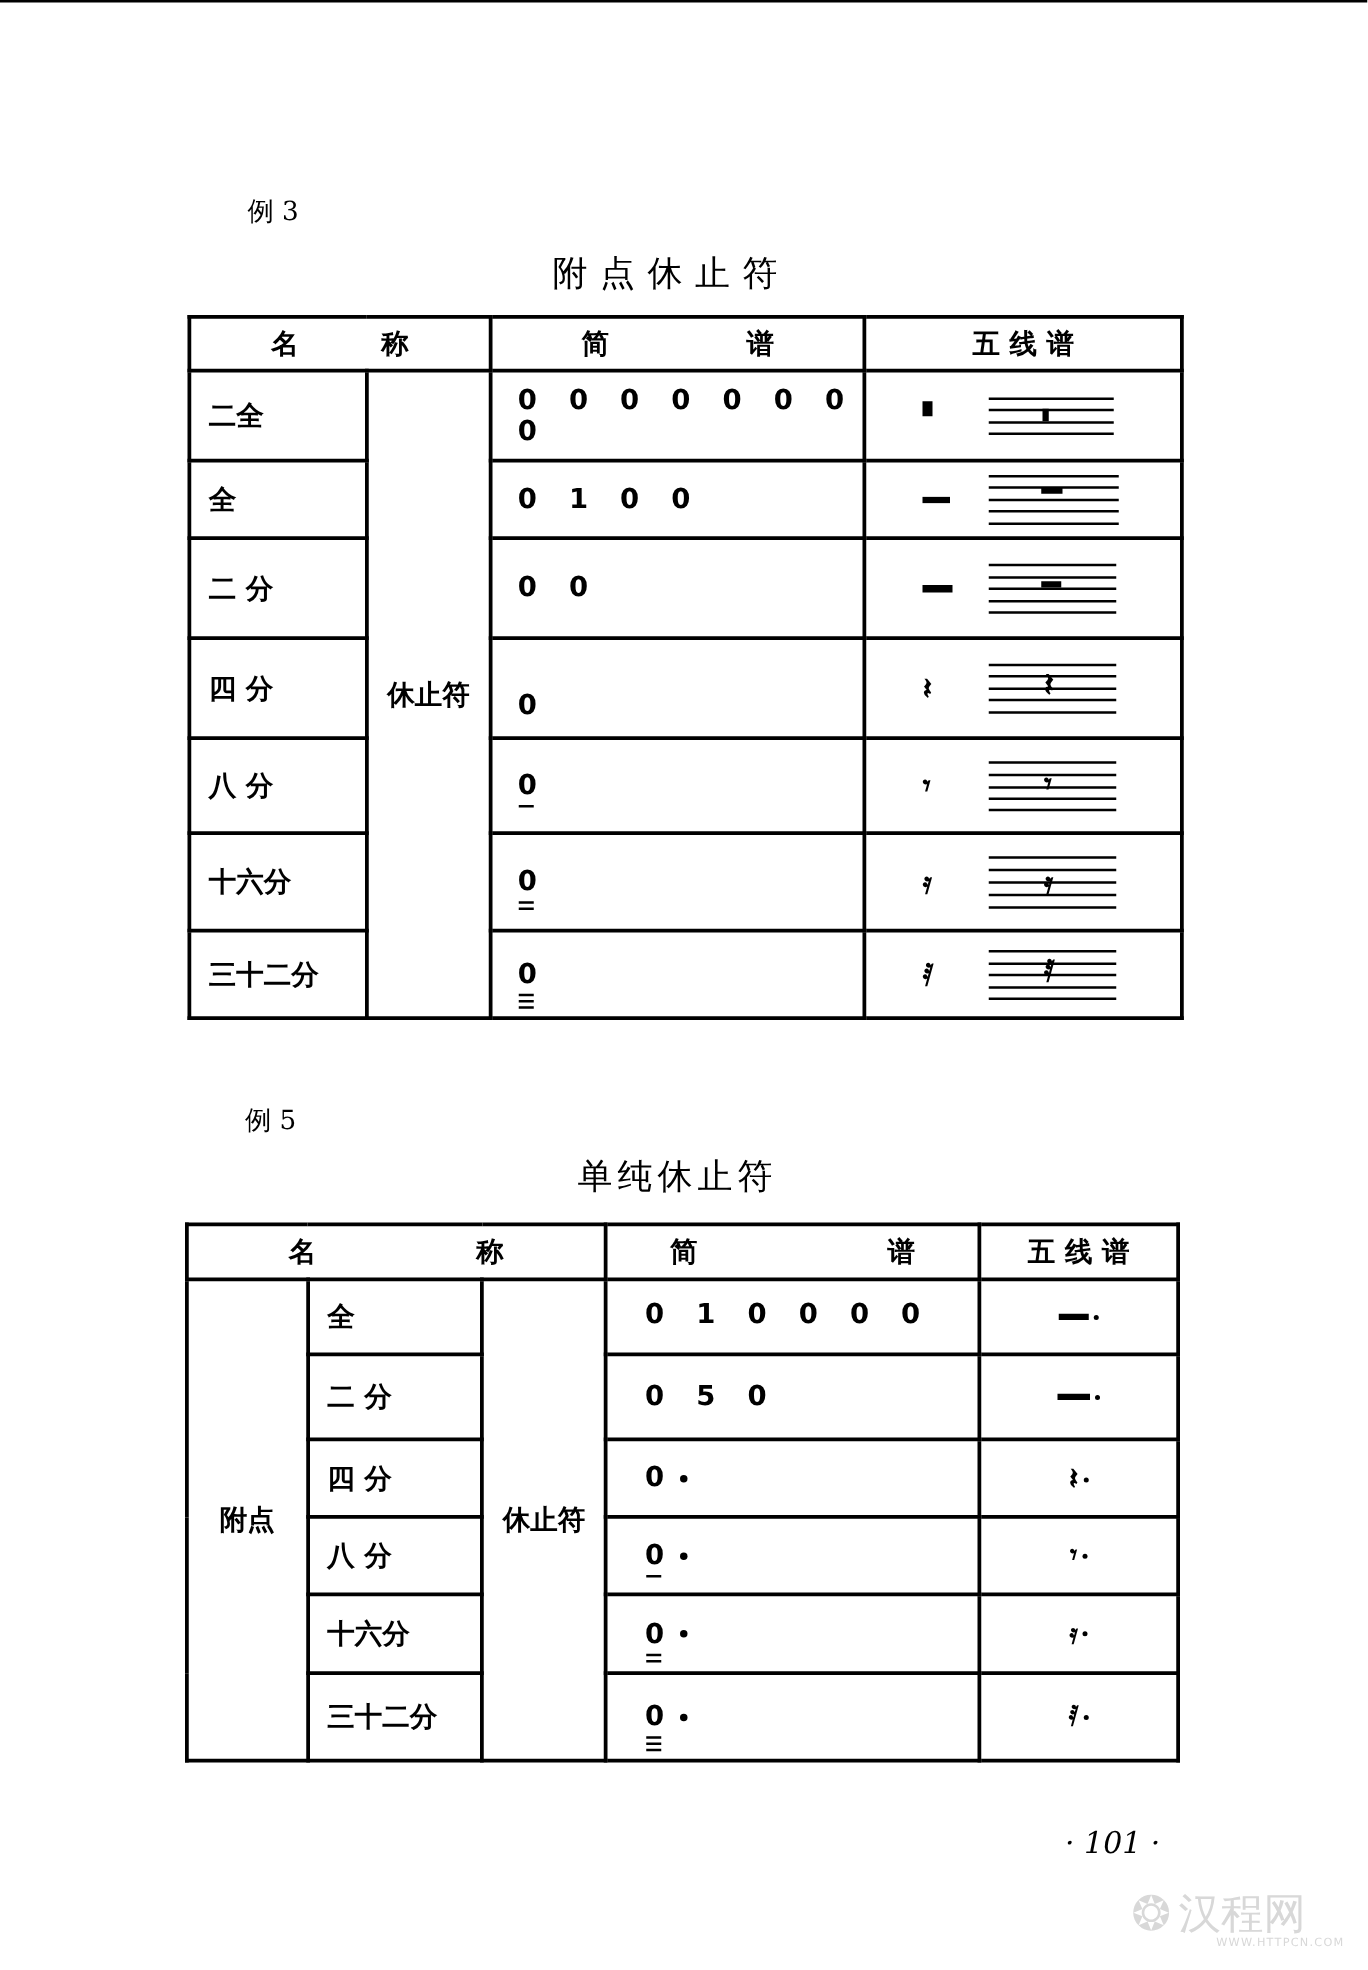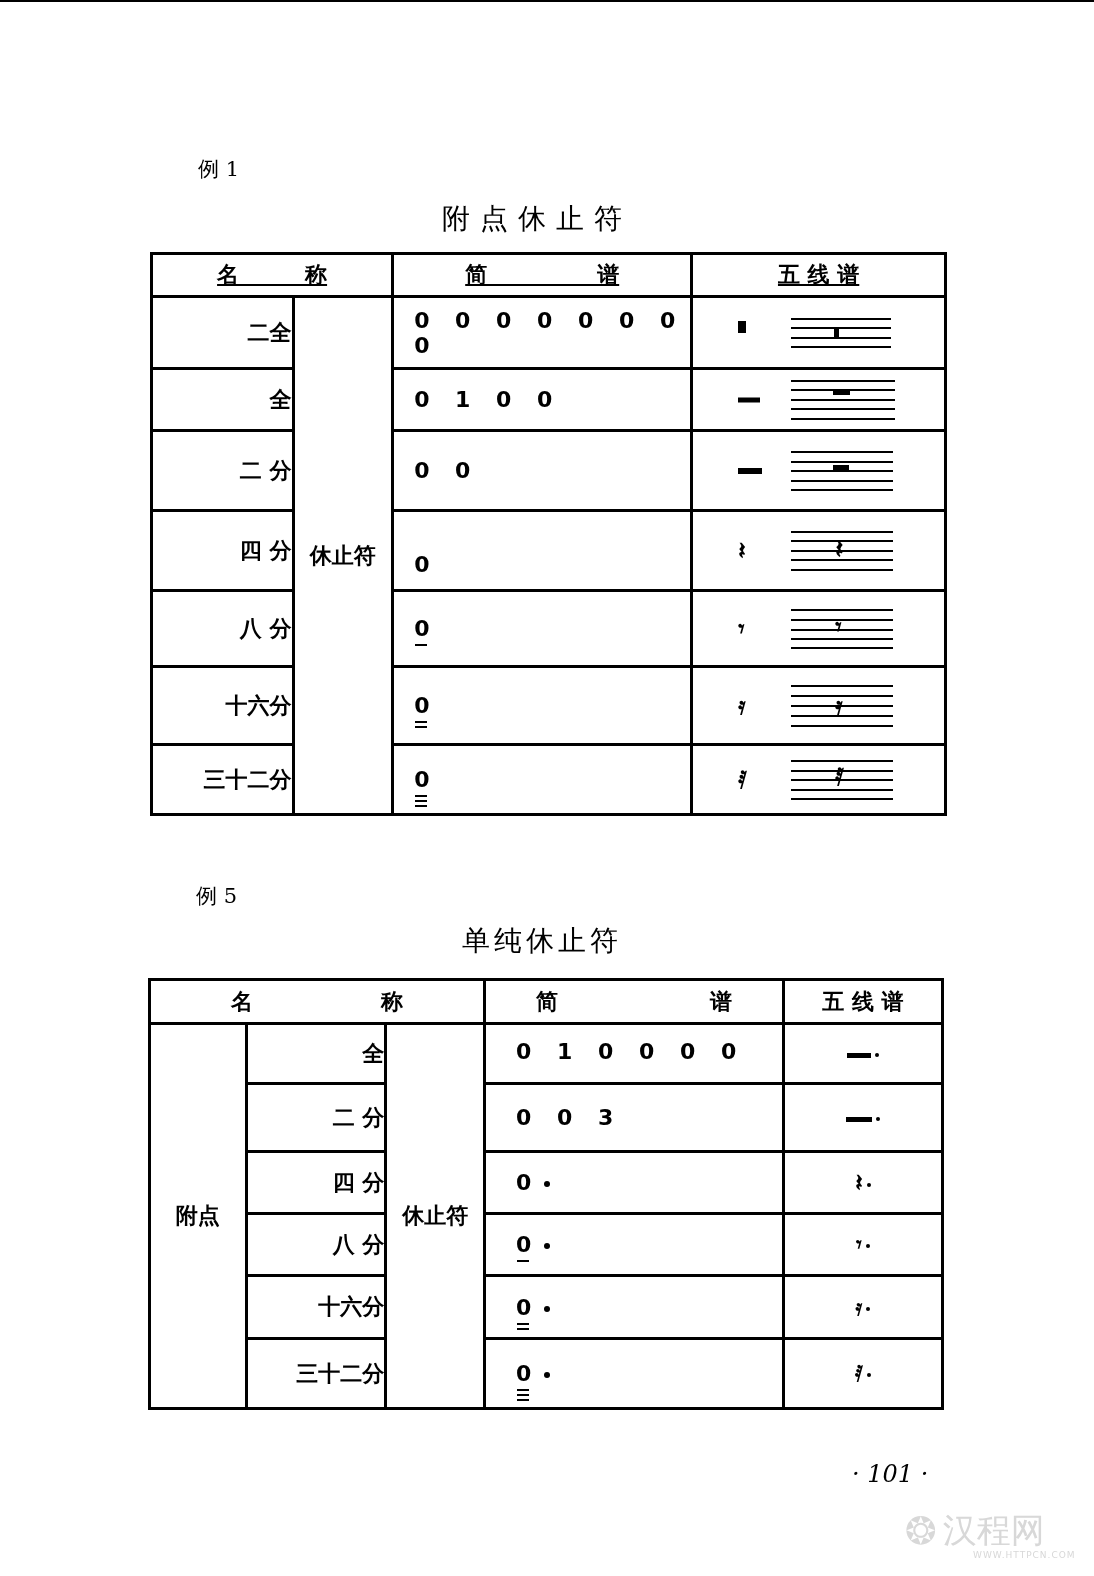--- a/index.html
+++ b/index.html
@@ -4,51 +4,51 @@
 <style>
   * { box-sizing: border-box; margin: 0; padding: 0; }
   html, body { width: 1094px; height: 1576px; background: #ffffff; overflow: hidden; }
   body { position: relative; font-family: "DejaVu Serif", serif; color: #000; }
   .top-rule { position: absolute; left: 0; top: 0; width: 1094px; height: 2px; background: #000; }
   .example-label { position: absolute; font-size: 21px; font-family: "DejaVu Serif", serif; }
   .table-title { position: absolute; font-size: 28px; letter-spacing: 10px; font-family: "DejaVu Serif", serif; }
   table.score { position: absolute; border-collapse: collapse; }
   table.score td, table.score th { border: 3px solid #000; font-family: "DejaVu Sans", sans-serif; font-weight: bold; font-size: 22px; vertical-align: middle; }
   table.score th { text-align: center; font-size: 22px; }
-  .cell-left { text-align: right; padding-left: 14px; }
+  .cell-left { text-align: left; padding-left: 14px; }
   .jp { font-family: "DejaVu Sans", sans-serif; font-weight: bold; font-size: 23px; padding-left: 20px; letter-spacing: 9px; }
   .jpnum { position: relative; display: inline-block; }
   .ul { position: absolute; left: 1px; width: 12px; height: 2px; background: #000; }
   .staff { position: relative; display: inline-block; width: 100px; height: 46px; }
   .staff .line { position: absolute; left: 0; width: 100%; height: 2px; background: #000; }
   .wcell { position: relative; }
   .wsym { position: absolute; left: 45px; top: 50%; transform: translateY(-50%); font-size: 24px; font-family: "DejaVu Sans", sans-serif; }
   .wstaff { position: absolute; left: 98px; top: 50%; transform: translateY(-50%); }
   .rest-bar { position: absolute; background: #000; }
   .dot { display: inline-block; width: 6px; height: 6px; background: #000; border-radius: 50%; vertical-align: middle; margin-left: 4px; }
   .page-num { position: absolute; font-style: italic; font-size: 24px; font-family: "DejaVu Serif", serif; }
   .watermark { position: absolute; color: #d8d8d8; font-family: "DejaVu Sans", sans-serif; }
 </style>
 </head>
 <body>
 
 <div class="top-rule"></div>
 
-<div class="example-label" style="left:198px; top:155px;">例 1</div>
+<div class="example-label" style="left:198px; top:155px;">例 3</div>
 <div class="table-title" style="left:442px; top:200px;">附点休止符</div>
 
 <table class="score" style="left:150px; top:252px; width:797px;">
   <colgroup>
       <col style="width:142px">
       <col style="width:100px">
       <col style="width:300px">
       <col style="width:255px">
     </colgroup>
   <tbody>
-      <tr style="height:43px;text-decoration:underline;">
+      <tr style="height:43px;">
     <th colspan="2">名　　　称</th>
     <th>简　　　　　谱</th>
     <th>五 线 谱</th>
   </tr>
 
   <tr style="height:72px;">
     <td class="cell-left">二全</td>
     <td rowspan="7" style="text-align:center;">休止符</td>
     <td class="jp">0 0 0 0 0 0 0 0</td>
     <td class="wcell">
@@ -200,21 +200,21 @@
     <td class="cell-left">全</td>
     <td rowspan="6" style="text-align:center;">休止符</td>
     <td class="jp" style="padding-left:30px;vertical-align:top;padding-top:14px;">0 1 0 0 0 0</td>
     <td style="text-align:center;">
       <span><span style="display:inline-block;width:24px;height:5px;background:#000;vertical-align:middle;"></span><span class="dot" style="width:4px;height:4px;"></span></span>
     </td>
   </tr>
 
   <tr style="height:68px;">
     <td class="cell-left">二 分</td>
-    <td class="jp" style="padding-left:30px;">0 0 3</td>
+    <td class="jp" style="padding-left:30px;">0 5 0</td>
     <td style="text-align:center;">
       <span><span style="display:inline-block;width:26px;height:5px;background:#000;vertical-align:middle;"></span><span class="dot" style="width:4px;height:4px;"></span></span>
     </td>
   </tr>
 
   <tr style="height:62px;">
     <td class="cell-left">四 分</td>
     <td class="jp" style="padding-left:30px;"><span class="jpnum"><span>0</span></span><span class="dot"></span></td>
     <td style="text-align:center;">
       <span style="font-size:24px;">𝄽</span><span class="dot" style="width:4px;height:4px;"></span>

